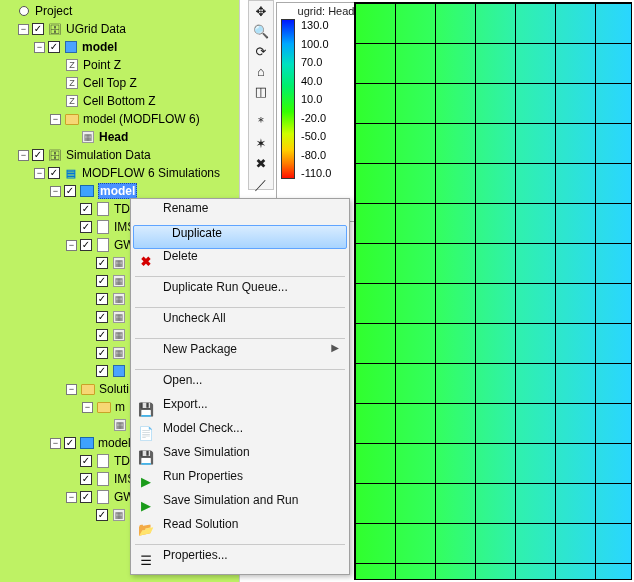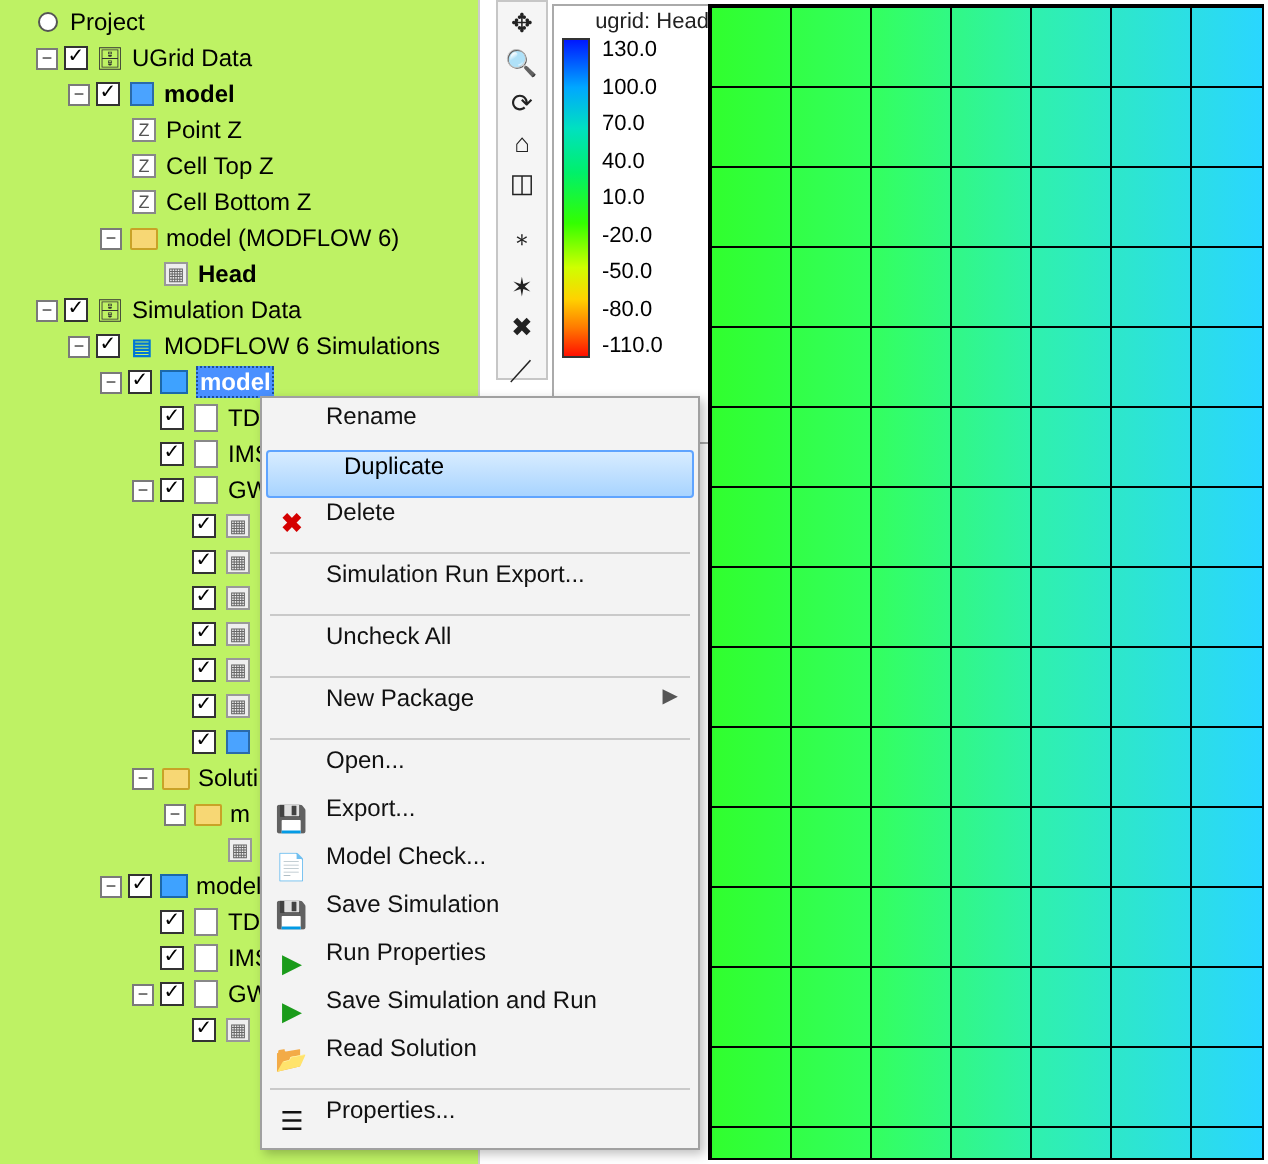--- a/index.html
+++ b/index.html
@@ -505,21 +505,21 @@
     </div>
     <div class="ctx-item highlight">
       <span>Duplicate</span>
     </div>
     <div class="ctx-item">
       <span class="mi-icon mi-red">✖</span>
       <span>Delete</span>
     </div>
     <div class="ctx-sep"></div>
     <div class="ctx-item">
-      <span>Simulation Run Export...</span>
+      <span>Duplicate Run Queue...</span>
     </div>
     <div class="ctx-sep"></div>
     <div class="ctx-item">
       <span>Uncheck All</span>
     </div>
     <div class="ctx-sep"></div>
     <div class="ctx-item">
       <span>New Package</span>
       <span class="ctx-sub">▶</span>
     </div>

